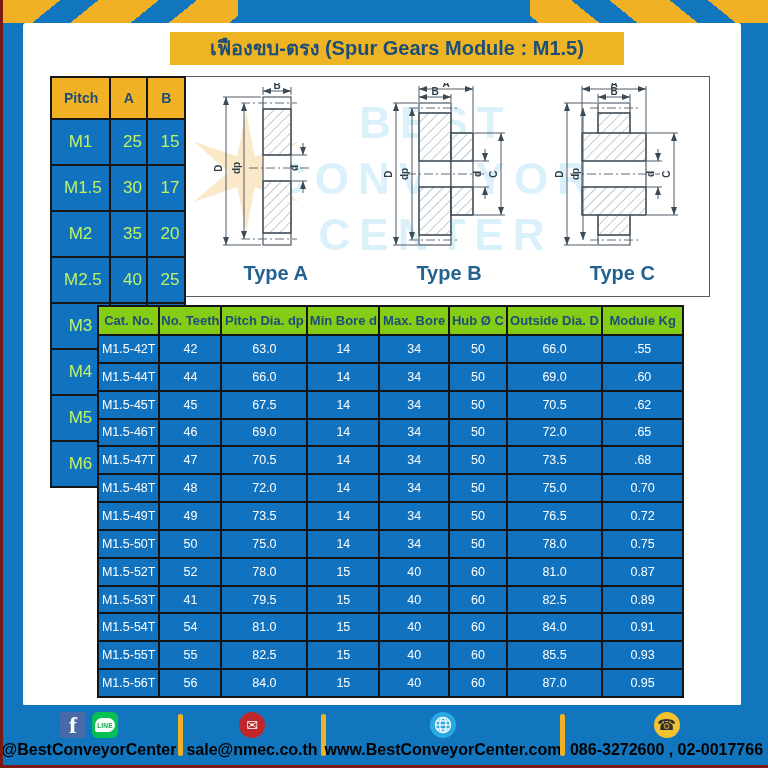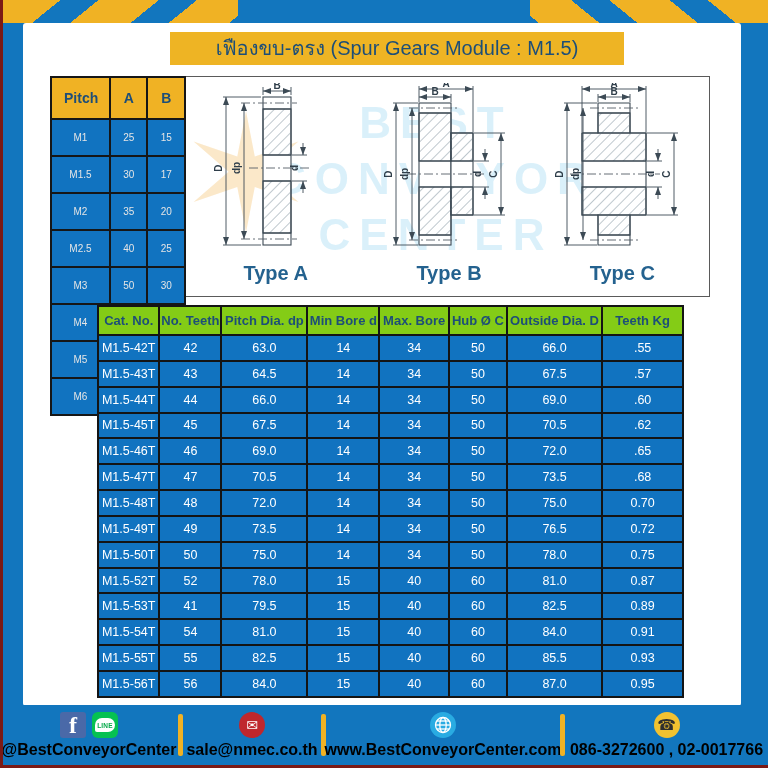--- a/index.html
+++ b/index.html
@@ -18,40 +18,40 @@
   .stripes.left  { left:0;  width:238px;
     background:repeating-linear-gradient(141deg,#f0b224 0 38px,#1276be 38px 62px); }
   .stripes.right { right:0; width:238px;
     background:repeating-linear-gradient(219deg,#f0b224 0 38px,#1276be 38px 62px); }
 
   
   .card { position:absolute; left:23px; top:23px; width:718px; height:683px;
           background:#ffffff; border-radius:3px; z-index:10; }
 
   .title { position:absolute; left:147px; top:9px; width:454px; height:33px;
-           background:#eeb424; color:#1d4e78; font-weight:normal; font-size:20px;
+           background:#eeb424; color:#1d4e78; font-weight:bold; font-size:20px;
            text-align:center; line-height:33px; white-space:nowrap; }
 
   
   .panel { position:absolute; left:27px; top:53px; width:660px; height:221px;
            border:1px solid #5a5a5a; background:#fff; }
 
   
   .wm-text { position:absolute; left:165px; top:18px; width:440px; text-align:center;
              color:#29abe2; opacity:.17; font-weight:bold; font-size:44px;
              letter-spacing:9px; line-height:56px; pointer-events:none; }
   .wm-star { position:absolute; left:128px; top:18px; font-size:160px; line-height:160px;
              color:#f0a62e; opacity:.25; pointer-events:none; }
 
   
   .pitch-table { position:absolute; left:-1px; top:-1px; width:136px; height:221px;
                  border-collapse:collapse; table-layout:fixed; }
   .pitch-table th, .pitch-table td { border:2px solid #161616; text-align:center; padding:12px; }
   .pitch-table th { background:#f0b224; color:#1d4e78; font-size:14px; font-weight:bold; height:25px; }
-  .pitch-table td { background:#1173c0; color:#e5e5e5; font-size:10px; }
+  .pitch-table td { background:#1173c0; color:#bef264; font-size:17px; }
   .pitch-table col.c-pitch { width:44%; } .pitch-table col.c-ab { width:28%; }
 
   
   .diagrams { position:absolute; left:138px; top:6px; width:520px; height:212px; display:flex; }
   .diagram { flex:1; display:flex; flex-direction:column; align-items:center; }
   .diagram svg { display:block; }
   .diagram-label { font-size:20px; font-weight:bold; color:#24628f; margin-top:1px; }
 
   
   .main-table { position:absolute; left:74px; top:282px; width:587px; height:393px;
@@ -349,43 +349,33 @@
     </colgroup>
     <thead>
         <tr id="main-head">
           <th>Cat. No.</th>
           <th>No. Teeth</th>
           <th>Pitch Dia. dp</th>
           <th>Min Bore d</th>
           <th>Max. Bore</th>
           <th>Hub Ø C</th>
           <th>Outside Dia. D</th>
-          <th>Teeth Kg</th>
+          <th>Module Kg</th>
         </tr>
       </thead>
     <tbody id="main-body">
         <tr>
           <td>M1.5-42T</td>
           <td>42</td>
           <td>63.0</td>
           <td>14</td>
           <td>34</td>
           <td>50</td>
           <td>66.0</td>
           <td>.55</td>
-        </tr>
-        <tr>
-          <td>M1.5-43T</td>
-          <td>43</td>
-          <td>64.5</td>
-          <td>14</td>
-          <td>34</td>
-          <td>50</td>
-          <td>67.5</td>
-          <td>.57</td>
         </tr>
         <tr>
           <td>M1.5-44T</td>
           <td>44</td>
           <td>66.0</td>
           <td>14</td>
           <td>34</td>
           <td>50</td>
           <td>69.0</td>
           <td>.60</td>

